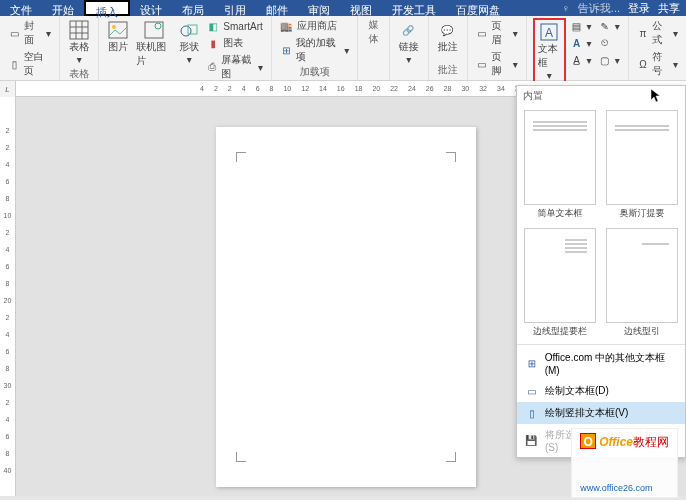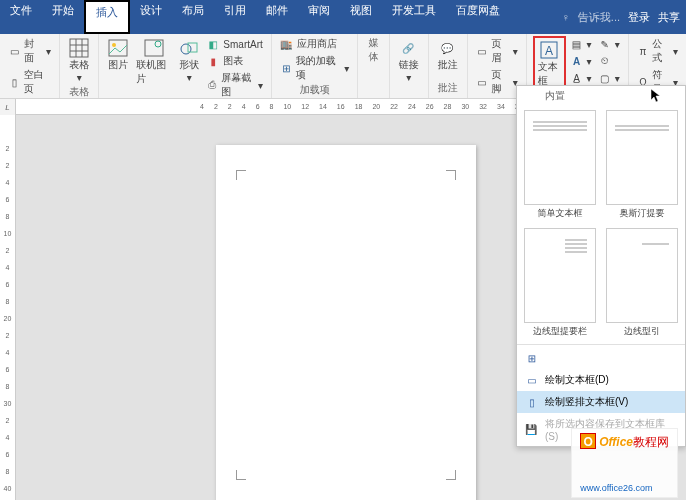--- a/index.html
+++ b/index.html
@@ -1,18 +1,18 @@
 <!DOCTYPE html>
 <html><head>
 <meta charset="utf-8">
 <style>
 * { margin: 0; padding: 0; box-sizing: border-box; font-family: "Microsoft YaHei", sans-serif; }
 body { width: 686px; height: 500px; background: #e6e6e6; overflow: hidden; position: relative; }
 
-.titlebar { height: 34px; background: #2b579a; display: flex; color: #fff; font-size: 11px; }
+.titlebar { height: 16px; background: #2b579a; display: flex; color: #fff; font-size: 11px; }
 .tab { padding: 3px 10px; cursor: pointer; }
 .tab.active { background: #fff; color: #2b579a; border: 2px solid #000000; }
 .titlebar-right { margin-left: auto; display: flex; align-items: center; padding-right: 6px; gap: 8px; }
 
 .ribbon { height: 65px; background: #f3f3f3; border-bottom: 1px solid #d4d4d4; display: flex; font-size: 10px; color: #444; }
 .group { border-right: 1px solid #e0e0e0; padding: 2px 6px; display: flex; flex-direction: column; height: 100%; }
 .group-items { display: flex; gap: 2px; flex: 1; align-items: flex-start; }
 .group-label { text-align: center; font-size: 10px; color: #666; padding-bottom: 1px; }
 .vbtn { display: flex; flex-direction: column; align-items: center; padding: 2px 3px; cursor: pointer; font-size: 10px; }
 .vbtn .ic { width: 20px; height: 20px; display: flex; align-items: center; justify-content: center; }
@@ -28,21 +28,21 @@
 .ruler-v { width: 16px; background: #fff; border-right: 1px solid #ccc; font-size: 7px; color: #666; display:flex; flex-direction:column; padding-top: 30px; gap:10px; align-items:center; }
 .canvas { flex: 1; background: #e2e2e2; position: relative; }
 .page { position: absolute; left: 200px; top: 30px; width: 260px; height: 360px; background: #fff; box-shadow: 1px 1px 4px rgba(0,0,0,0.25); }
 .crop { position: absolute; width: 10px; height: 10px; border-color: #999; }
 .crop.tl { top: 25px; left: 20px; border-left:1px solid #999; border-top:1px solid #999; }
 .crop.tr { top: 25px; right: 20px; border-right:1px solid #999; border-top:1px solid #999; }
 .crop.bl { bottom: 25px; left: 20px; border-left:1px solid #999; border-bottom:1px solid #999; }
 .crop.br { bottom: 25px; right: 20px; border-right:1px solid #999; border-bottom:1px solid #999; }
 
 .dropdown { position: absolute; right: 0; top: 85px; width: 170px; background: #fff; border: 1px solid #c5c5c5; box-shadow: 0 2px 6px rgba(0,0,0,0.2); font-size: 10px; z-index: 10; }
-.dd-title { padding: 3px 20px; color: #666; font-size: 10px; margin-left: 8px; }
+.dd-title { padding: 3px 6px; color: #666; font-size: 10px; }
 .dd-grid { display: flex; gap: 4px; padding: 4px; justify-content: space-between; }
 .dd-opt { flex:1; display:flex; flex-direction:column; align-items:center; }
 .dd-thumb { width: 72px; height: 95px; border: 1px solid #ccc; background: #fff; position: relative; }
 .dd-thumb .bar { position:absolute; left:8px; right:8px; height:2px; background:#ccc; }
 .dd-cap { font-size: 9px; color: #444; margin-top: 2px; text-align:center; }
 .dd-sep { height:1px; background:#e0e0e0; margin:2px 0; }
 .dd-item { display:flex; align-items:center; gap:6px; padding:4px 8px; cursor:pointer; }
 .dd-item.hover { background:#cde5f7; }
 .dd-item.disabled { color:#aaa; }
 .dd-ic { width:14px; height:14px; display:inline-flex; align-items:center; justify-content:center; color:#2b579a; }
@@ -350,20 +350,21 @@
     <div class="dd-opt">
       <div class="dd-thumb">
           <div class="bar" style="top:14px;left:35px"></div>
         </div>
       <div class="dd-cap">边线型引</div>
     </div>
   </div>
   <div class="dd-sep"></div>
   <div class="dd-item">
       <span class="dd-ic">⊞</span>
+      <span>Office.com 中的其他文本框(M)</span>
     </div>
   <div class="dd-item">
       <span class="dd-ic">▭</span>
       <span>绘制文本框(D)</span>
     </div>
   <div class="dd-item hover">
       <span class="dd-ic">▯</span>
       <span>绘制竖排文本框(V)</span>
     <svg class="cursor-img" style="right:20px;top:3px" viewBox="0 0 14 14">
         <polygon points="0,0 0,11 3,8 5,13 7,12 5,7 9,7" fill="#000" stroke="#fff" stroke-width="0.5"></polygon>

